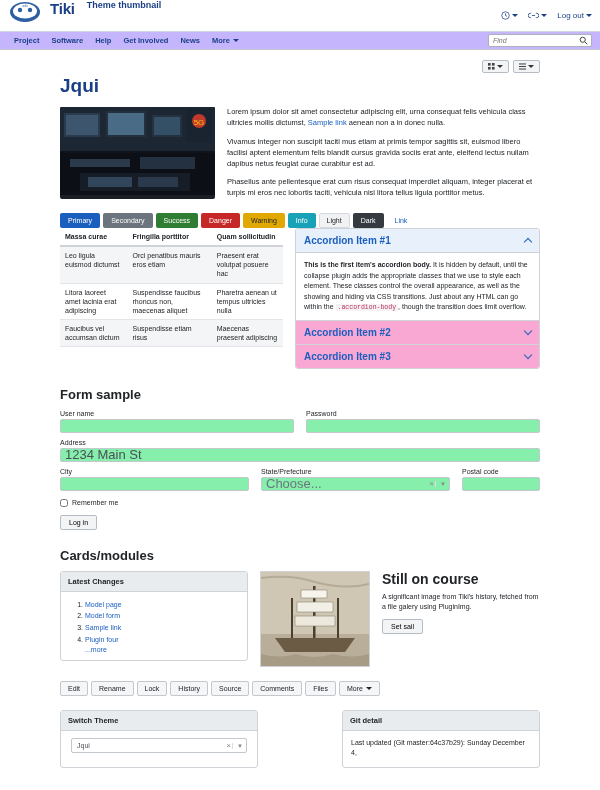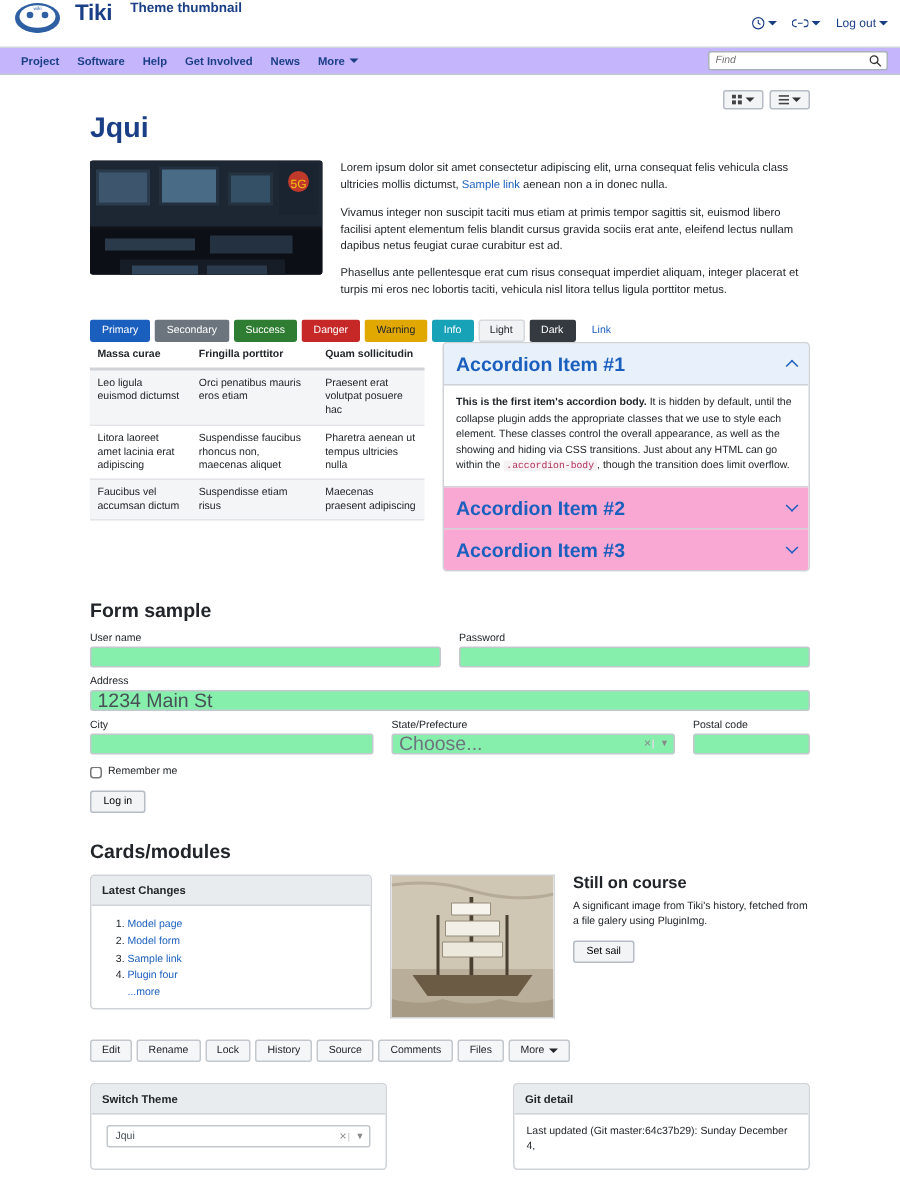--- a/index.html
+++ b/index.html
@@ -31,39 +31,39 @@
   .menubar {
     height:18px; background:#c4b5fd; border-bottom:1px solid #c3c9d0;
     display:flex; align-items:center; padding:0 8px; gap:0px;
   }
   .menubar .mi {
     font-size:7.5px; font-weight:bold; color:#1b3f87; padding:3px 6px; cursor:pointer;
     display:flex; align-items:center; gap:3px; white-space:nowrap;
   }
   .searchwrap { margin-left:auto; display:flex; align-items:center; position:relative; }
   .searchwrap input {
-    width:120px; height:13px; font-size:7px; padding:1px 16px 1px 4px;
+    width:104px; height:13px; font-size:7px; padding:1px 16px 1px 4px;
     border:1px solid #aab2bb; border-radius:2px; background:#fff; color:#555;
     font-family:"Liberation Sans", sans-serif;
     font-style:italic;
   }
   .searchwrap .sicon { position:absolute; right:4px; top:2px; color:#333; font-size:8px; }
 
   
   .content { padding:10px 60px 0 60px; }
   .toolrow { display:flex; justify-content:flex-end; gap:4px; margin-bottom:2px; }
   .btn-sm {
     border:1px solid #b5bcc4; background:#f3f4f6; border-radius:2px;
     font-size:6.5px; padding:2px 5px; color:#333; cursor:pointer; display:flex; align-items:center; gap:2px;
   }
   h1.pagetitle { font-size:19px; color:#1b3f87; font-weight:bold; margin:2px 0 10px 0; }
 
   .hero { display:flex; gap:12px; }
   .hero-img {
-    width:155px; height:76px; flex:0 0 auto; border-radius:2px; overflow:hidden; position:relative;
+    width:155px; height:92px; flex:0 0 auto; border-radius:2px; overflow:hidden; position:relative;
     background:#1a1f26;
   }
   .hero-text { flex:1; font-size:7.5px; line-height:1.45; color:#212529; }
   .hero-text p { margin:0 0 8px 0; }
   a { color:#1b5fbe; text-decoration:none; }
 
   .pills { display:flex; gap:3px; margin:6px 0 0 0; flex-wrap:wrap; }
   .pill {
     font-size:7px; padding:3px 7px; border-radius:2px; border:1px solid transparent; cursor:pointer;
     color:#fff;
@@ -78,21 +78,21 @@
 
   .two-col { display:flex; gap:12px; align-items:flex-start; }
 
   table.tbl { border-collapse:collapse; width:223px; font-size:7px; }
   table.tbl th, table.tbl td { border-bottom:1px solid #e2e4e7; padding:4px 5px; text-align:left; vertical-align:top; line-height:1.3; }
   table.tbl th { font-weight:bold; border-bottom:2px solid #cfd3d8; }
   table.tbl tr.alt td { background:#f4f5f6; }
 
   .accordion { flex:1; border:1px solid #cfd3d8; border-radius:3px; overflow:hidden; }
   .acc-head {
-    background:#e7f0fb; color:#1b5fbe; font-size:13px; font-weight:bold;
+    background:#e7f0fb; color:#1b5fbe; font-size:10px; font-weight:bold;
     padding:6px 8px; display:flex; align-items:center; justify-content:space-between;
     border-bottom:1px solid #cfd3d8; cursor:pointer;gap:28px;
   }
   .acc-head.collapsed { background:#f9a8d4; color:#1b5fbe; }
   .chev { width:6px; height:6px; border-right:1.4px solid currentColor; border-bottom:1.4px solid currentColor; transform:rotate(45deg); margin-bottom:2px;}
   .chev.up { transform:rotate(-135deg); margin-bottom:-2px; }
   .acc-body { padding:7px 8px; font-size:7px; line-height:1.5; color:#212529; border-bottom:1px solid #cfd3d8;}
   code { font-family:"Liberation Mono", monospace; font-size:6.5px; color:#b5315a; background:#f6f2f4; padding:0 2px;}
 
   
@@ -116,21 +116,21 @@
   .card { border:1px solid #cfd3d8; border-radius:3px; overflow:hidden; }
   .card-latest { width:188px; }
   .card-head { background:#e9ecef; font-size:7.5px; font-weight:bold; padding:5px 7px; border-bottom:1px solid #cfd3d8;}
   .card-body { padding:7px 10px; }
   ol.links { margin:0; padding-left:14px; font-size:7px; line-height:1.65; }
   ol.links a { color:#1b5fbe; }
   .more { font-size:7px; color:#1b5fbe; margin-top:1px; display:block; }
 
   .ship-img { width:110px; height:96px; flex:0 0 auto; overflow:hidden; border:1px solid #cfd3d8; }
   .course { flex:1; font-size:7px; }
-  .course h3 { font-size:11px; margin:0 0 5px 0; font-weight:bold;}
+  .course h3 { font-size:14px; margin:0 0 5px 0; font-weight:bold;}
   .course p { margin:0 0 7px 0; line-height:1.45; }
 
   .editbar { display:flex; gap:3px; margin:14px 0 0 0; }
   .editbar .eb {
     border:1px solid #c3c8ce; background:#f5f6f7; font-size:7px; padding:3px 7px; border-radius:2px; cursor:pointer;
     display:flex; align-items:center; gap:3px;
   }
 
   .bottom { display:flex; gap:14px; margin-top:14px; padding-bottom:12px; }
   .switch-card { width:198px; }

